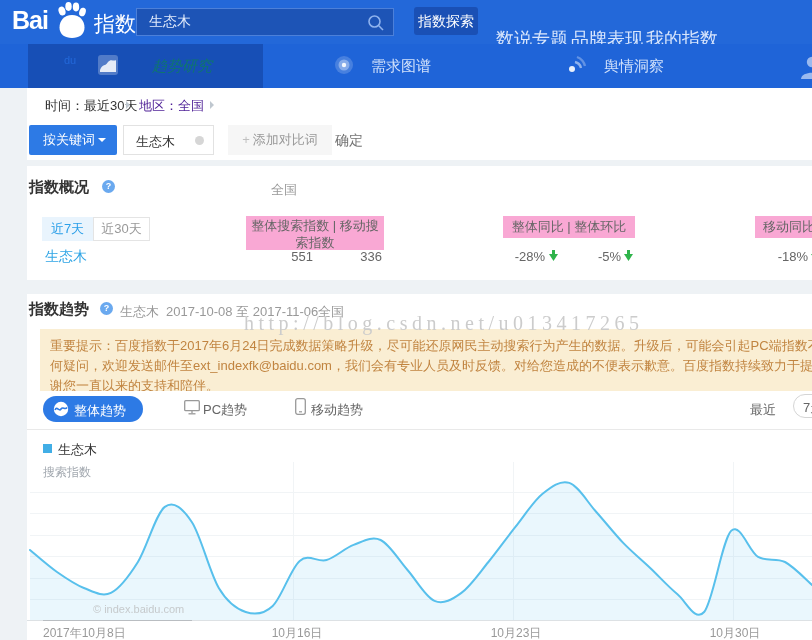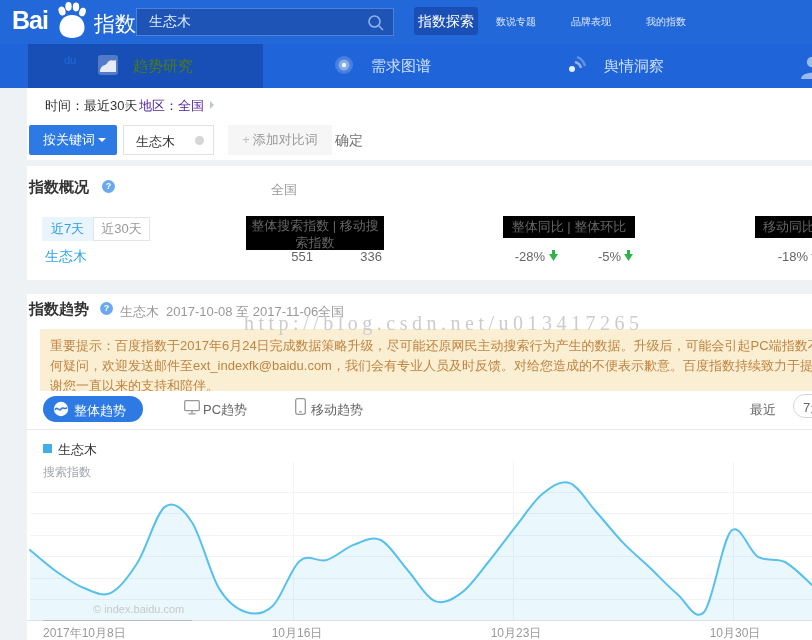--- a/index.html
+++ b/index.html
@@ -10,27 +10,27 @@
   
   #topbar{left:0;top:0;width:812px;height:44px;background:#2368d9;}
   #logo-bai{left:12px;top:6px;color:#fff;font-size:25px;font-weight:bold;letter-spacing:-1px;}
   #logo-paw{left:53px;top:1px;width:38px;height:40px;}
   #logo-du{left:64px;top:22px;color:#2368d9;font-size:11px;font-weight:normal;z-index:3;margin-top:32px;}
   #logo-suffix{left:94px;top:10px;color:#fff;font-size:21px;}
   #hsearch{left:136px;top:8px;width:258px;height:28px;background:#1d54b6;border:1px solid #4c80d9;box-sizing:border-box;}
   #hsearch input{position:absolute;left:0;top:0;width:100%;height:100%;background:transparent;border:none;outline:none;color:#e2ebfb;font-size:14px;padding:0 30px 0 12px;font-family:"Liberation Sans",sans-serif;}
   #hsearch svg{position:absolute;right:8px;top:5px;}
   #nav-explore{left:414px;top:7px;width:64px;height:28px;background:#1a50b5;border-radius:3px;color:#fff;font-size:14px;text-align:center;line-height:28px;}
-  .topnav{top:15px;color:#d9e6fc;font-size:10px;cursor:pointer;}
+  .topnav{top:27px;color:#d9e6fc;font-size:18px;cursor:pointer;}
   #nav-topic{left:496px;} #nav-brand{left:571px;} #nav-my{left:646px;}
   
   #subnav{left:0;top:44px;width:812px;height:44px;background:#1f64d8;}
   #subnav-active{left:28px;top:44px;width:235px;height:44px;background:#174fb6;}
   #icon-trendtab{left:96px;top:53px;}
-  #subnav-l0{left:133px;top:57px;color:#4d7c0f;font-size:15px;}
+  #subnav-l0{left:152px;top:57px;color:#0f766e;font-size:15px;font-style:italic;}
   #icon-demand{left:333px;top:54px;} #subnav-l1{left:371px;top:57px;color:#d3e2fb;font-size:15px;}
   #icon-senti{left:565px;top:54px;} #subnav-l2{left:604px;top:57px;color:#d3e2fb;font-size:15px;}
   #icon-user{left:799px;top:53px;}
   
   #card1{left:27px;top:88px;width:785px;height:72px;}
   #f-time{left:29px;top:97px;color:#333;padding-left:16px;}
   #f-region{left:139px;top:97px;color:#4c1d95;}
   .chev{width:0;height:0;border-left:4px solid #bfc7cf;border-top:4px solid transparent;border-bottom:4px solid transparent;}
   #chev1{left:126px;top:101px;} #chev2{left:210px;top:101px;}
   #btn-kwtype{left:29px;top:125px;width:88px;height:30px;background:#2d7ae5;border-radius:2px;color:#fff;line-height:30px;}
@@ -44,21 +44,21 @@
   #lnk-confirm{left:335px;top:132px;color:#737373;font-size:14px;}
   
   #card2{left:27px;top:166px;width:785px;height:114px;}
   .sec-title{font-size:15px;font-weight:bold;color:#333;}
   #ov-title{left:29px;top:178px;}
   .help{width:13px;height:13px;border-radius:50%;background:#6aa9ef;color:#fff;font-size:9px;text-align:center;line-height:13px;font-weight:bold;}
   #ov-help{left:102px;top:180px;}
   #ov-date{left:122px;top:181px;color:#999;} #ov-region{left:271px;top:181px;color:#999;}
   #tab7{left:42px;top:217px;width:51px;height:24px;background:#e9f4fd;color:#2b9fe8;text-align:center;line-height:24px;}
   #tab30{left:93px;top:217px;width:57px;height:24px;background:#fff;border:1px solid #e4e4e4;box-sizing:border-box;color:#999;text-align:center;line-height:22px;}
-  .chip{background:#000000;color:#666;font-size:13px;}
+  .chip{background:#f9a8d4;color:#666;font-size:13px;}
   #chip1{left:246px;top:216px;width:138px;height:34px;text-align:center;line-height:17px;padding-top:1px;box-sizing:border-box;}
   #chip2{left:503px;top:216px;width:132px;height:22px;text-align:center;line-height:22px;}
   #chip3{left:755px;top:216px;width:110px;height:22px;line-height:22px;padding-left:8px;box-sizing:border-box;white-space:nowrap;}
   .val{color:#666;text-align:right;width:50px;}
   #ov-kw{left:45px;top:248px;color:#30a5e5;font-size:14px;}
   #ov-v1{left:263px;top:249px;} #ov-v2{left:332px;top:249px;}
   #ov-v3{left:495px;top:249px;} #ov-v4{left:571px;top:249px;} #ov-v5{left:758px;top:249px;}
   .darr{top:250px;width:9px;height:11px;}
   #arr1{left:549px;} #arr2{left:624px;} #arr3{left:811px;}
   

